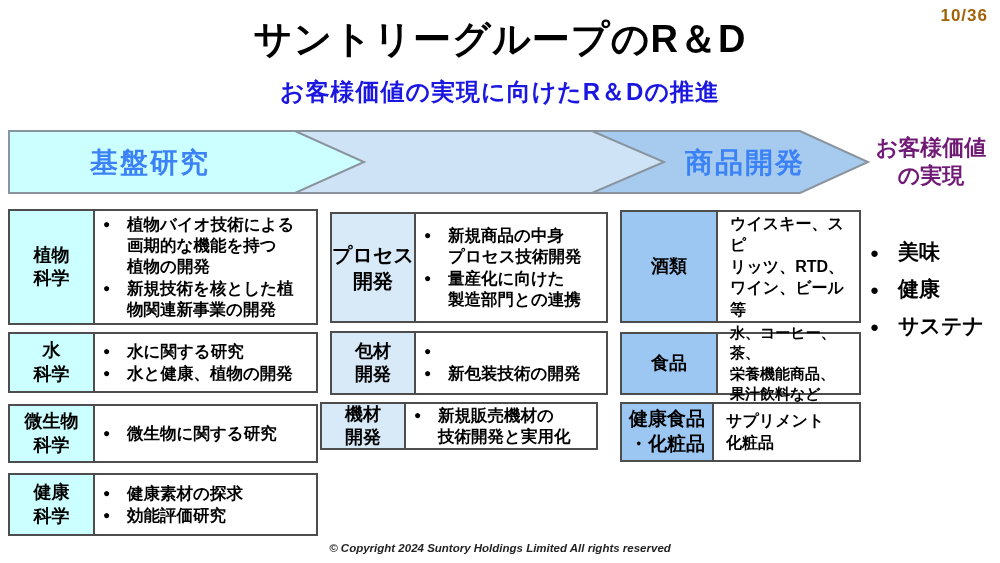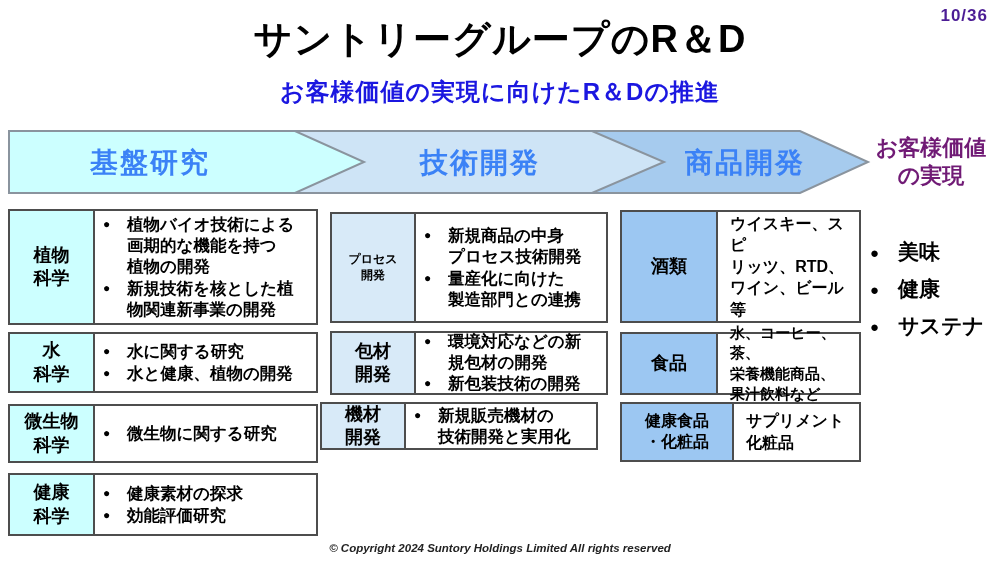--- a/index.html
+++ b/index.html
@@ -1,20 +1,20 @@
 <!DOCTYPE html>
 <html><head>
 <meta charset="utf-8">
 <style>
   html,body{margin:0;padding:0;background:#fff;}
   .slide{
     position:relative;width:1000px;height:563px;background:#ffffff;overflow:hidden;
     font-family:"Liberation Sans","DejaVu Sans",sans-serif;
   }
-  .page-num{position:absolute;top:6px;right:12px;font-size:17px;color:#4c1d95;font-weight:bold;letter-spacing:1px;}
+  .page-num{position:absolute;top:6px;right:12px;font-size:17px;color:#a16207;font-weight:bold;letter-spacing:1px;}
   .title{position:absolute;top:14px;left:0;width:100%;text-align:center;font-size:38px;font-weight:900;color:#000;letter-spacing:1px;}
   .subtitle{position:absolute;top:76px;left:0;width:100%;text-align:center;font-size:24px;font-weight:900;color:#1b17e0;letter-spacing:1px;}
   .band-svg{position:absolute;left:0;top:128px;width:1000px;height:70px;}
   .stage-label{position:absolute;top:147px;height:32px;font-size:28px;font-weight:900;color:#3b82f6;text-align:center;letter-spacing:2px;line-height:32px;}
   .stage-label.s1{left:30px;width:240px;}
   .stage-label.s2{left:370px;width:220px;}
   .stage-label.s3{left:640px;width:210px;}
   .goal-text{position:absolute;left:864px;top:134px;width:134px;text-align:center;font-size:22px;line-height:1.25;font-weight:900;color:#701a75;white-space:pre-line;}
   .row{position:absolute;display:flex;border:2px solid #4d4d4d;background:#fff;box-sizing:border-box;}
   .cell{box-sizing:border-box;display:flex;flex-direction:column;justify-content:center;}
@@ -41,21 +41,20 @@
   <div class="title">サントリーグループのR＆D</div>
   <div class="subtitle">お客様価値の実現に向けたR＆Dの推進</div>
 
   <svg class="band-svg" viewBox="0 0 1000 70">
     <polygon points="590,3 800,3 868,34 800,65 590,65" stroke="#8a949e" stroke-width="2" stroke-linejoin="miter" fill="#a6cbee"></polygon>
     <polygon points="293,3 592,3 664,34 592,65 293,65" stroke="#8a949e" stroke-width="2" stroke-linejoin="miter" fill="#cee4f6"></polygon>
     <polygon points="9,3 295,3 364,34 295,65 9,65" stroke="#8a949e" stroke-width="2" stroke-linejoin="miter" fill="#ccffff"></polygon>
   </svg>
 
   <div class="stage-label s1">基盤研究</div>
-  <div class="stage-label s2">技術開発</div>
   <div class="stage-label s3">商品開発</div>
 
   <div class="goal-text">お客様価値
 の実現</div>
 
   <div class="row" style="left:8px;top:209px;width:310px;height:116px">
     <div class="cell lbl cyan" style="width:85px">植物
 科学</div>
     <div class="cell content">
       <div class="bullet-item">
@@ -107,21 +106,21 @@
           <span class="bt">健康素材の探求</span>
         </div>
       <div class="bullet-item">
           <span class="bm">●</span>
           <span class="bt">効能評価研究</span>
         </div>
     </div>
   </div>
 
   <div class="row" style="left:330px;top:212px;width:278px;height:111px">
-    <div class="cell lbl pale" style="width:84px;font-size:12px">プロセス
+    <div class="cell lbl pale" style="width:84px;font-size:20px">プロセス
 開発</div>
     <div class="cell content">
       <div class="bullet-item">
           <span class="bm">●</span>
           <span class="bt">新規商品の中身
 プロセス技術開発</span>
         </div>
       <div class="bullet-item">
           <span class="bm">●</span>
           <span class="bt">量産化に向けた
@@ -129,22 +128,20 @@
         </div>
     </div>
   </div>
 
   <div class="row" style="left:330px;top:331px;width:278px;height:64px">
     <div class="cell lbl pale" style="width:84px">包材
 開発</div>
     <div class="cell content">
       <div class="bullet-item">
           <span class="bm">●</span>
-          <span class="bt">環境対応などの新
-規包材の開発</span>
         </div>
       <div class="bullet-item">
           <span class="bm">●</span>
           <span class="bt">新包装技術の開発</span>
         </div>
     </div>
   </div>
 
   <div class="row" style="left:320px;top:402px;width:278px;height:48px">
     <div class="cell lbl pale" style="width:84px">機材
@@ -170,21 +167,21 @@
   <div class="row" style="left:620px;top:332px;width:241px;height:63px">
     <div class="cell lbl blue" style="width:96px">食品</div>
     <div class="cell content">
       <div class="plain-text" style="font-size:15px">水、コーヒー、茶、
 栄養機能商品、
 果汁飲料など</div>
     </div>
   </div>
 
   <div class="row" style="left:620px;top:402px;width:241px;height:60px">
-    <div class="cell lbl blue" style="width:112px;font-size:16px">健康食品
+    <div class="cell lbl blue" style="width:92px;font-size:19px">健康食品
 ・化粧品</div>
     <div class="cell content">
       <div class="plain-text">サプリメント
 化粧品</div>
     </div>
   </div>
 
   <div class="outcomes">
     <div class="outcome-item">
         <span class="bm">●</span>

